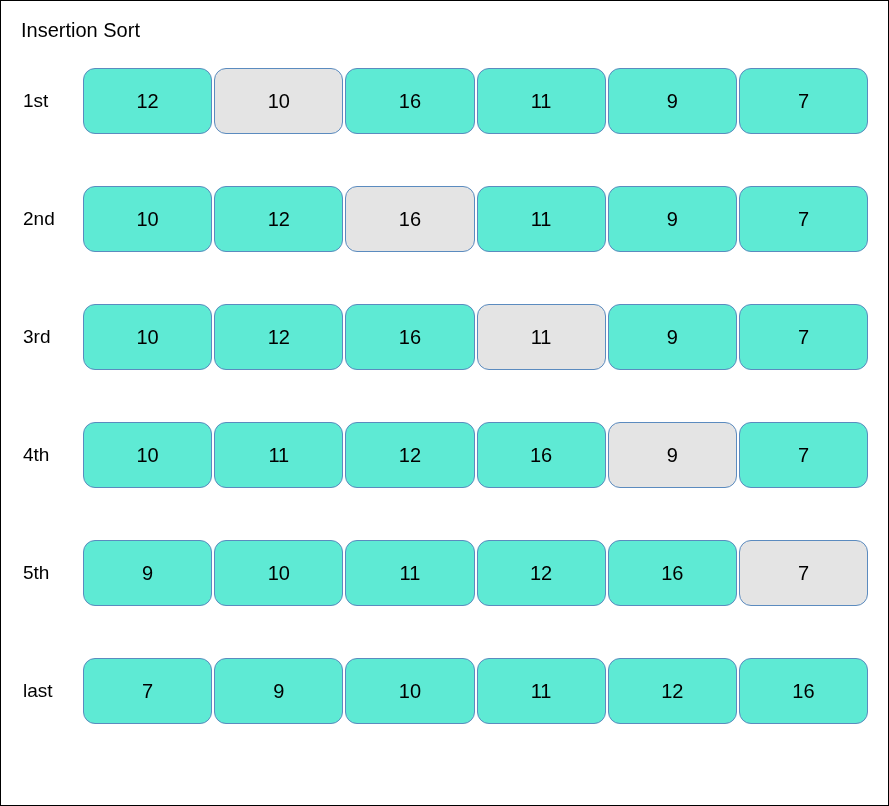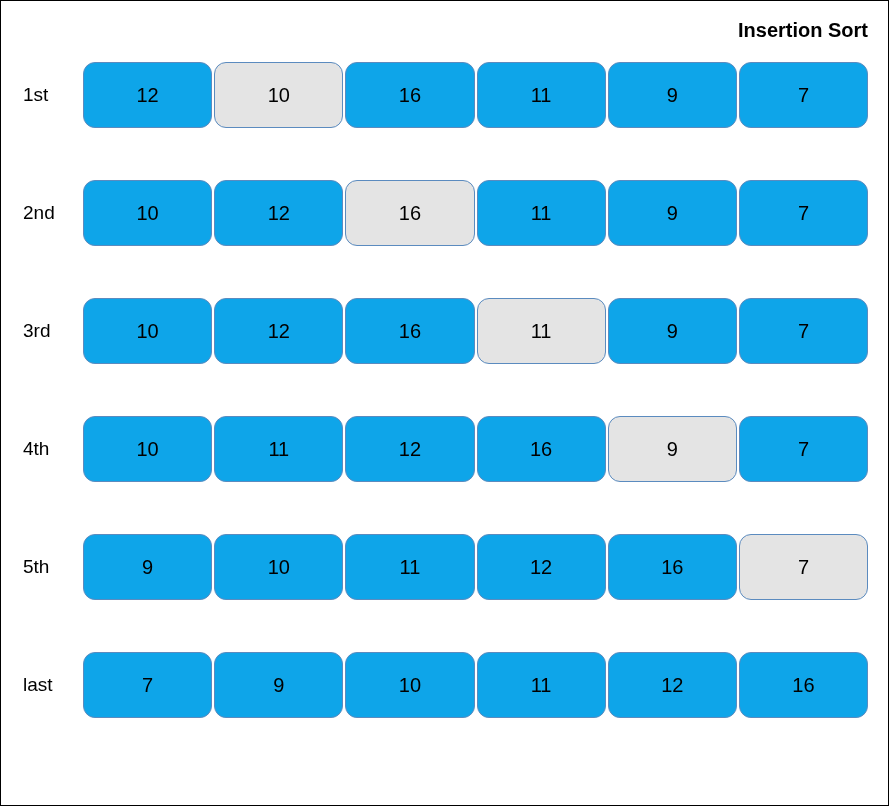--- a/index.html
+++ b/index.html
@@ -10,24 +10,24 @@
     background: #fff;
   }
   .frame {
     width: 889px;
     height: 806px;
     border: 1px solid #000;
     padding: 18px 20px 20px 20px;
     position: relative;
   }
   .title {
-    text-align: right;
-    font-weight: bold;
+    text-align: left;
+    font-weight: normal;
     font-size: 20px;
-    margin-bottom: 20px;
+    margin-bottom: 26px;
   }
   .rows {
     display: flex;
     flex-direction: column;
     gap: 52px;
     padding-left: 0;
   }
   .row {
     display: flex;
     align-items: center;
@@ -45,21 +45,21 @@
   }
   .cell {
     flex: 1;
     height: 66px;
     border: 1px solid #5b8bbf;
     border-radius: 12px;
     display: flex;
     align-items: center;
     justify-content: center;
     font-size: 20px;
-    background: #0ea5e9;
+    background: #5eead4;
   }
   .cell.highlight {
     background: #e4e4e4;
   }
 </style>
 </head>
 <body>
 
 <div class="frame">
   <div class="title">Insertion Sort</div>

